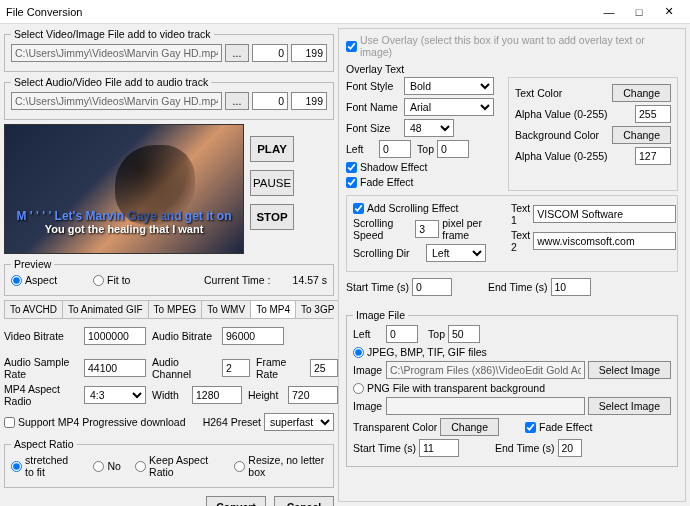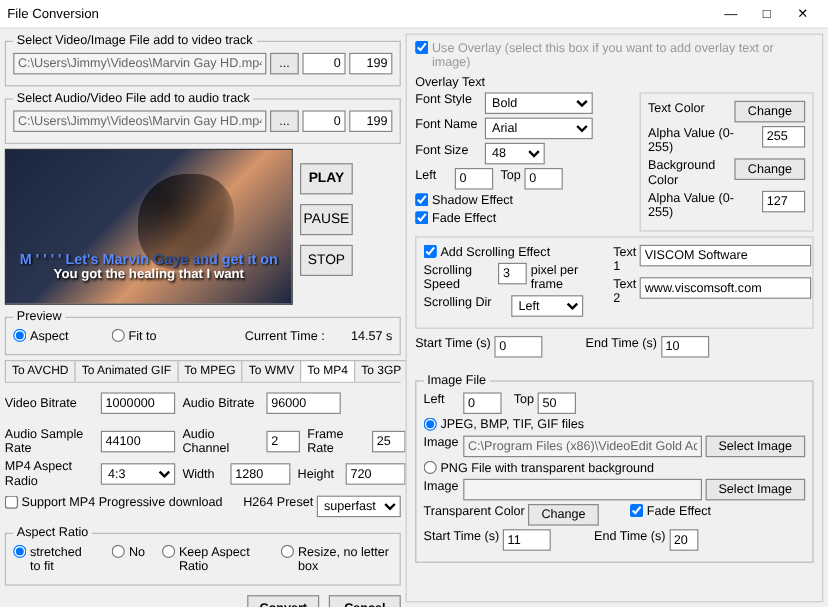--- a/index.html
+++ b/index.html
@@ -3,21 +3,21 @@
 <meta charset="utf-8">
 <style>
 * { box-sizing: border-box; margin: 0; padding: 0; }
 body { font-family: "Segoe UI", Tahoma, sans-serif; font-size: 10.5px; background: #f0f0f0; width: 690px; height: 506px; overflow: hidden; }
 .titlebar { height: 24px; background: #fff; display: flex; align-items: center; padding: 0 6px; border-bottom: 1px solid #ddd; }
 .titlebar .title { flex: 1; font-size: 11px; }
 .titlebar .wbtn { width: 30px; height: 20px; display: flex; align-items: center; justify-content: center; font-size: 11px; }
 .content { display: flex; padding: 4px; gap: 4px; height: calc(100% - 24px); }
 .left { width: 330px; }
 .right { flex: 1; }
-.row { display: flex; gap: 3px; margin-bottom: 3px; }
+.row { display: flex; align-items: center; gap: 3px; margin-bottom: 3px; }
 .input { height: 18px; border: 1px solid #888; background: #fff; font-size: 10.5px; padding: 0 3px; }
 .input.ro { background: #f4f4f4; color: #666; }
 .btn { height: 18px; border: 1px solid #888; background: #e8e8e8; font-size: 10.5px; padding: 0 6px; display: inline-flex; align-items: center; justify-content: center; }
 .btn.big { height: 26px; width: 44px; font-size: 11.5px; font-weight: bold; }
 .btn.med { height: 18px; padding: 0 10px; }
 fieldset { border: 1px solid #bbb; padding: 4px 6px 6px; margin-bottom: 4px; }
 legend { font-size: 10.5px; padding: 0 3px; }
 .video { position: relative; display: flex; gap: 6px; }
 .frame { width: 240px; height: 130px; background: linear-gradient(135deg,#1a2540 0%,#2a3550 40%,#d4956a 60%,#1a2540 100%); border: 1px solid #333; position: relative; overflow: hidden; display:flex;flex-direction:column;justify-content:flex-end;align-items:center;padding-bottom:18px; }
 .frame .ktop { color: #5a8aff; font-weight: bold; font-size: 12px; text-shadow: 1px 1px 2px #000; }
@@ -70,21 +70,21 @@
 
     <div class="video">
       <div class="frame">
         <div class="sil"></div>
         <div class="ktop">M ' ' ' '  Let's Marvin Gaye and get it on</div>
         <div class="kbot">You got the healing that I want</div>
       </div>
       <div class="vbtns">
         <button class="btn big">PLAY</button>
         <button class="btn big" style="font-weight:normal">PAUSE</button>
-        <button class="btn big" style="font-weight:normal">STOP</button>
+        <button class="btn big" style="font-weight:bold">STOP</button>
       </div>
     </div>
 
     <fieldset style="margin-top:4px">
       <legend>Preview</legend>
       <div class="row">
         <input type="radio" class="radio" checked="" style="">
         <span>Aspect</span>
         <span style="width:30px"></span>
         <input type="radio" class="radio" style="">
@@ -194,21 +194,21 @@
             </div>
             <div class="row">
                 <input type="checkbox" class="chk" checked="" style="">
                 <span>Shadow Effect</span>
               </div>
             <div class="row">
                 <input type="checkbox" class="chk" checked="" style="">
                 <span>Fade Effect</span>
               </div>
           </div>
-          <div class="subgroup" style="width:145px;margin-top:0">
+          <div class="subgroup" style="width:170px;margin-top:0">
             <div class="row">
                 <span style="flex:1">Text Color</span>
                 <button class="btn med">Change</button>
               </div>
             <div class="row">
                 <span style="flex:1">Alpha Value (0-255)</span>
                 <input class="input" style="width: 36px;" value="255">
               </div>
             <div class="row">
                 <span style="flex:1">Background Color</span>

